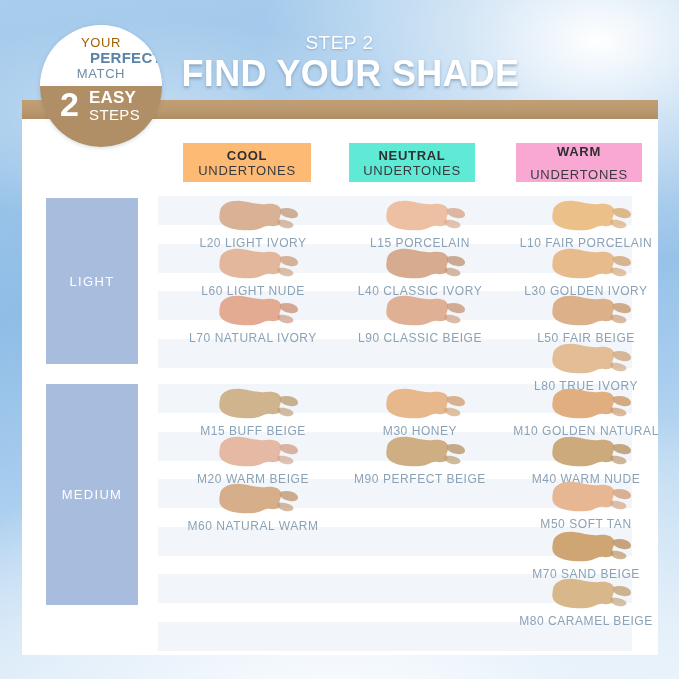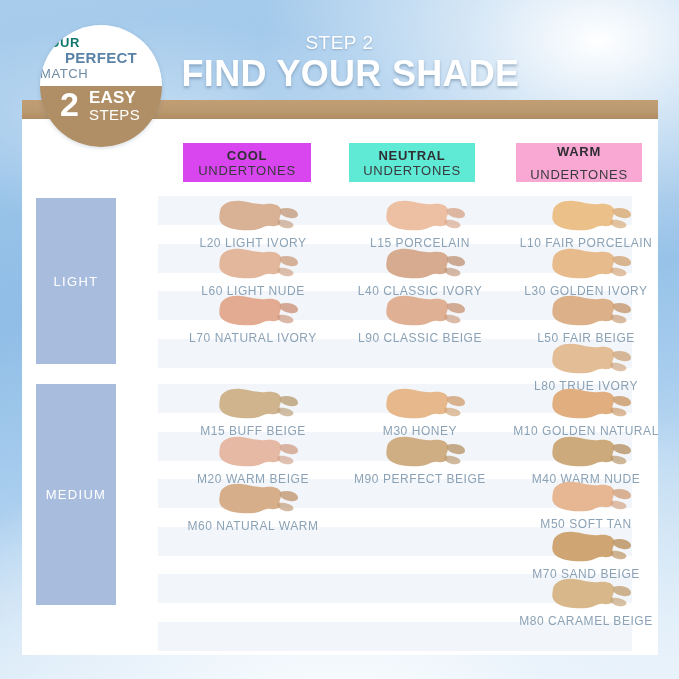--- a/index.html
+++ b/index.html
@@ -52,29 +52,29 @@
     border-radius:50%;overflow:hidden;
     box-shadow:0 1px 4px rgba(80,110,140,.25);
   }
   .badge-top{
     position:absolute;left:0;top:0;width:122px;height:61px;background:#ffffff;
   }
   .badge-bot{
     position:absolute;left:0;top:61px;width:122px;height:61px;background:#b08f66;
   }
   .badge-your{
-    position:absolute;left:0;top:10px;width:122px;text-align:left;
-    font-size:13px;color:#0f766e;letter-spacing:.6px;font-weight:bold;
+    position:absolute;left:0;top:10px;width:122px;text-align:center;
+    font-size:13px;color:#a16207;letter-spacing:.6px;
   }
   .badge-perfect{
-    position:absolute;left:0;top:24px;width:122px;text-align:center;
+    position:absolute;left:0;top:24px;width:122px;text-align:right;
     font-size:15px;color:#5b83a8;font-weight:bold;letter-spacing:.3px;
   }
   .badge-match{
-    position:absolute;left:0;top:41px;width:122px;text-align:left;
+    position:absolute;left:0;top:41px;width:122px;text-align:center;
     font-size:13px;color:#6e8ba6;letter-spacing:.6px;
   }
   .badge-two{
     position:absolute;left:20px;top:62px;
     font-size:34px;color:#ffffff;font-weight:bold;line-height:34px;
   }
   .badge-easy{
     position:absolute;left:49px;top:64px;
     font-size:17px;color:#ffffff;font-weight:bold;letter-spacing:.2px;line-height:17px;
   }
@@ -89,21 +89,21 @@
     display:flex;flex-direction:column;align-items:center;justify-content:center;
   }
   .chip .c1{font-size:13px;font-weight:bold;color:#2f2f33;letter-spacing:.7px;line-height:15px;}
   .chip .c2{font-size:13px;color:#3a3a3e;letter-spacing:.7px;line-height:15px;}
   .chip-cool   {left:183px;width:128px;background:#b3c8d1;}
   .chip-neutral{left:349px;width:126px;background:#e8e4d8;}
   .chip-warm   {left:516px;width:126px;background:#ddab98;}
 
   
   .sidelabel{
-    position:absolute;left:36px;width:80px;
+    position:absolute;left:46px;width:92px;
     background:#a8bcde;
     display:flex;align-items:center;justify-content:center;
     color:#ffffff;font-size:13px;letter-spacing:1.3px;
   }
   .side-light {top:198px;height:166px;}
   .side-medium{top:384px;height:221px;}
 
   
   .grid{position:absolute;left:158px;top:196px;width:474px;height:412px;}
   .stripe{
@@ -142,21 +142,21 @@
   <div class="badge-top"></div>
   <div class="badge-bot"></div>
   <div class="badge-your">YOUR</div>
   <div class="badge-perfect">PERFECT</div>
   <div class="badge-match">MATCH</div>
   <div class="badge-two">2</div>
   <div class="badge-easy">EASY</div>
   <div class="badge-steps">STEPS</div>
 </div>
 
-<div class="chip chip-cool" style="background: #d946ef;">
+<div class="chip chip-cool" style="background: #fdba74;">
   <div class="c1">COOL</div>
   <div class="c2">UNDERTONES</div>
 </div>
 <div class="chip chip-neutral" style="background: #5eead4;">
   <div class="c1">NEUTRAL</div>
   <div class="c2">UNDERTONES</div>
 </div>
 <div class="chip chip-warm" style="background: #f9a8d4; gap: 8px;">
   <div class="c1">WARM</div>
   <div class="c2">UNDERTONES</div>

